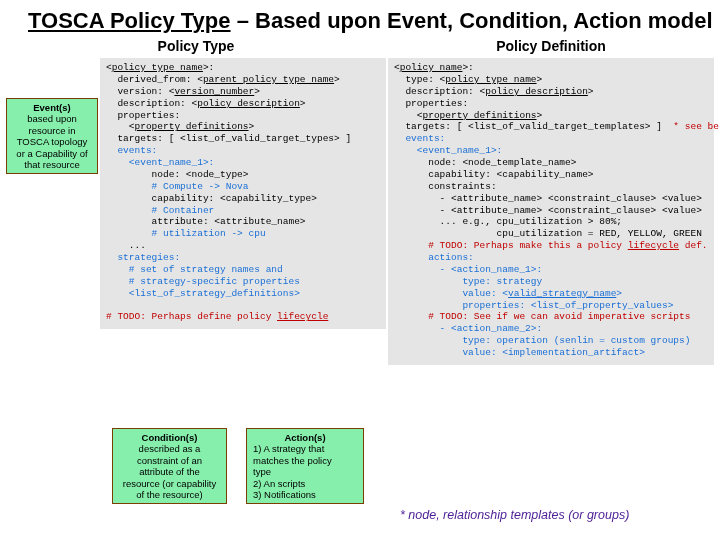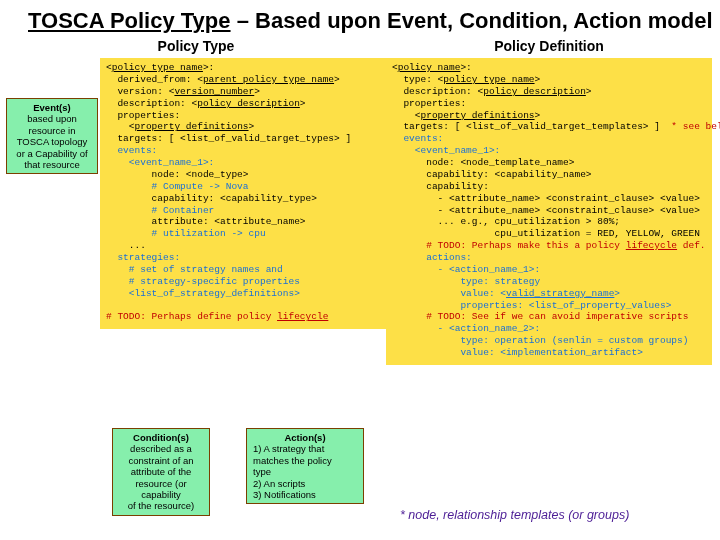--- a/index.html
+++ b/index.html
@@ -16,52 +16,53 @@
   }
   .title {
     font-size: 22px;
     font-weight: 700;
     padding: 8px 0 4px 28px;
   }
   .title .u { text-decoration: underline; }
   .cols {
     display: flex;
     padding: 0 6px;
+    justify-content: space-between;
   }
   .colhead {
     font-size: 14px;
     font-weight: 700;
     text-align: center;
     margin-bottom: 4px;
   }
   .leftcol { width: 380px; }
   .rightcol { width: 326px; }
   .codebox {
-    background: #fde047;
+    background: #e5e5e5;
     font-family: Consolas, "Courier New", monospace;
     font-size: 9.5px;
     line-height: 1.25;
     padding: 4px 6px 6px 6px;
     white-space: pre;
   }
   .u { text-decoration: underline; }
   .blue { color: #1a6fd6; }
   .red { color: #c00000; }
   .lbl {
     position: absolute;
     border: 1px solid #7a3f00;
     background: #86efac;
     font-size: 9.5px;
     text-align: center;
     padding: 3px 4px;
     line-height: 1.2;
     font-family: "Segoe UI", Arial, sans-serif;
   }
   .eventbox { left: 6px; top: 98px; width: 92px; }
-  .condbox  { left: 112px; top: 428px; width: 98px; }
+  .condbox  { left: 112px; top: 428px; width: 115px; }
   .actbox   { left: 246px; top: 428px; width: 118px; }
   .eventbox .hd, .condbox .hd, .actbox .hd { font-weight: 700; }
   .footnote {
     position: absolute;
     left: 400px;
     top: 508px;
     font-size: 12.5px;
     color: #4c1d95;
     font-style: italic;
     font-family: "Segoe UI", Arial, sans-serif;
@@ -110,21 +111,21 @@
     <div class="codebox"><span>&lt;</span><span class="u">policy name</span><span>&gt;:</span>
 <span>  type: &lt;</span><span class="u">policy type name</span><span>&gt;</span>
 <span>  description: &lt;</span><span class="u">policy description</span><span>&gt;</span>
 <span>  properties:</span>
 <span>    &lt;</span><span class="u">property definitions</span><span>&gt;</span>
 <span>  targets: [ &lt;list_of_valid_target_templates&gt; ]  </span><span class="red">* see below</span>
 <span class="blue">  events:</span>
 <span class="blue">    &lt;event_name_1&gt;:</span>
 <span>      node: &lt;node_template_name&gt;</span>
 <span>      capability: &lt;capability_name&gt;</span>
-<span>      capability:</span>
+<span>      constraints:</span>
 <span>        - &lt;attribute_name&gt; &lt;constraint_clause&gt; &lt;value&gt;</span>
 <span>        - &lt;attribute_name&gt; &lt;constraint_clause&gt; &lt;value&gt;</span>
 <span>        ... e.g., cpu_utilization &gt; 80%;</span>
 <span>                  cpu_utilization = RED, YELLOW, GREEN</span>
 <span class="red">      # TODO: Perhaps make this a policy </span><span class="red u">lifecycle</span><span class="red"> def.</span>
 <span class="blue">      actions:</span>
 <span class="blue">        - &lt;action_name_1&gt;:</span>
 <span class="blue">            type: strategy</span>
 <span class="blue">            value: &lt;</span><span class="blue u">valid_strategy_name</span><span class="blue">&gt;</span>
 <span class="blue">            properties: &lt;list_of_property_values&gt;</span>

